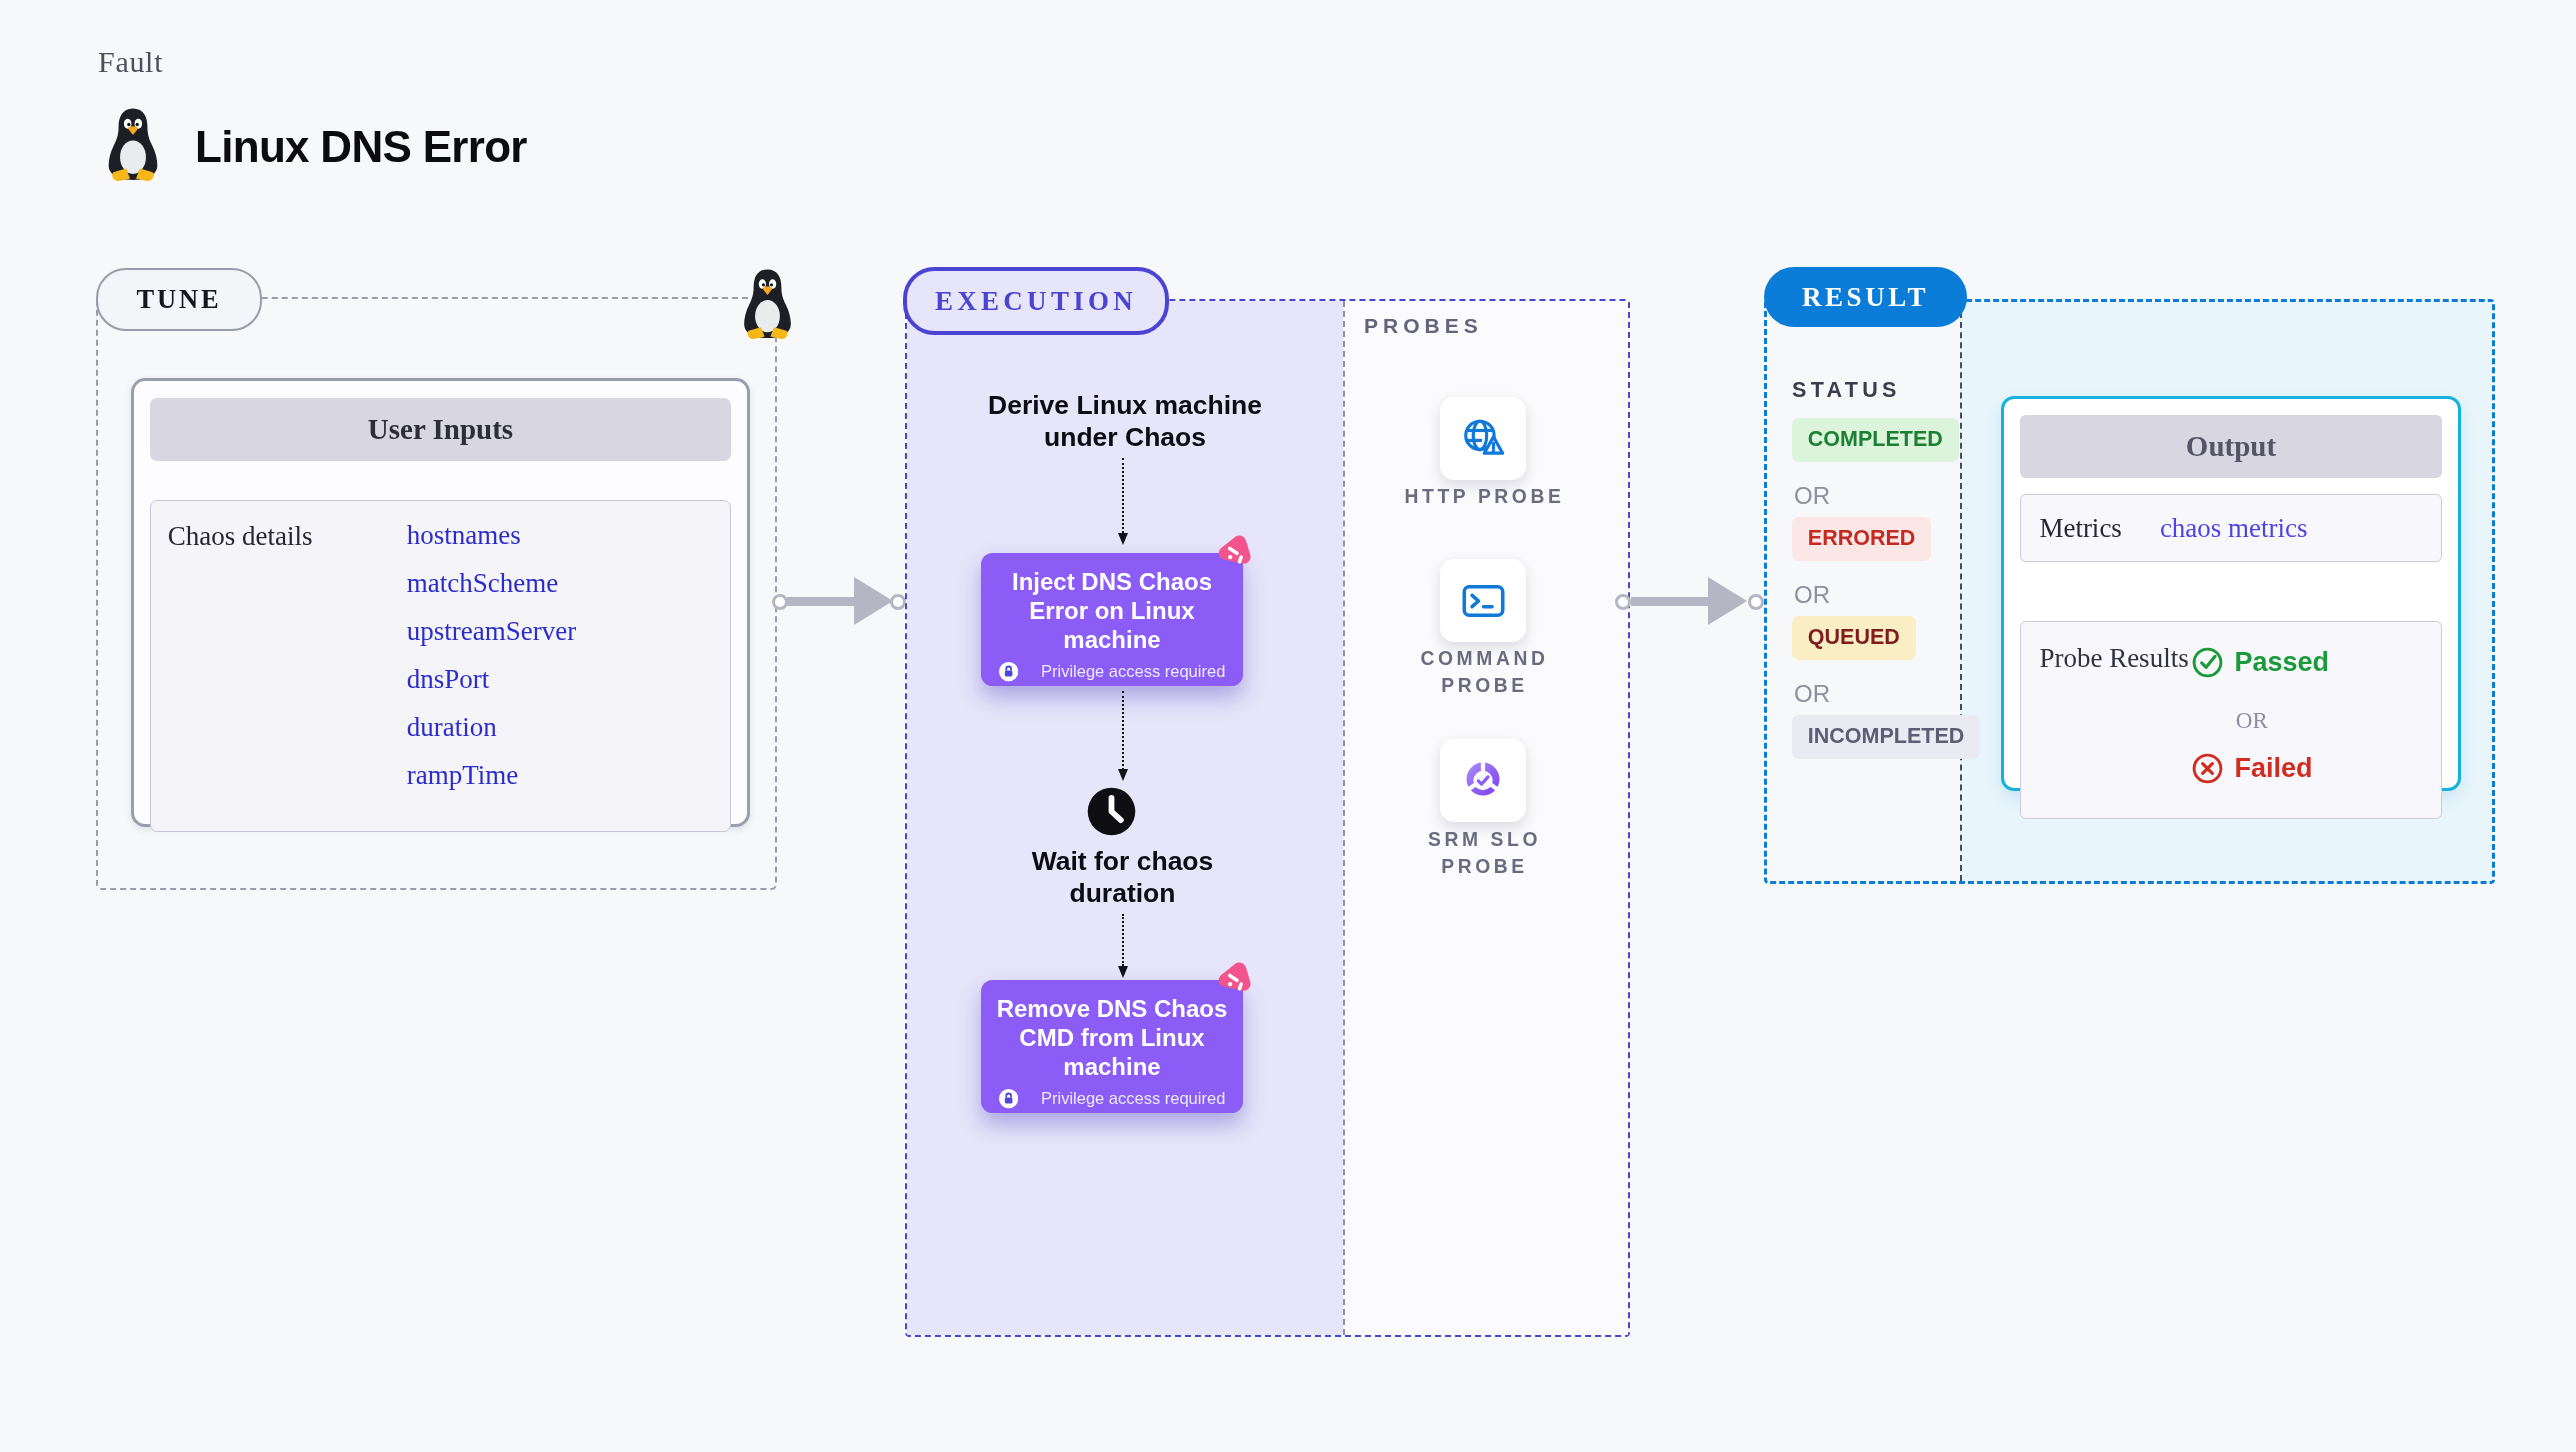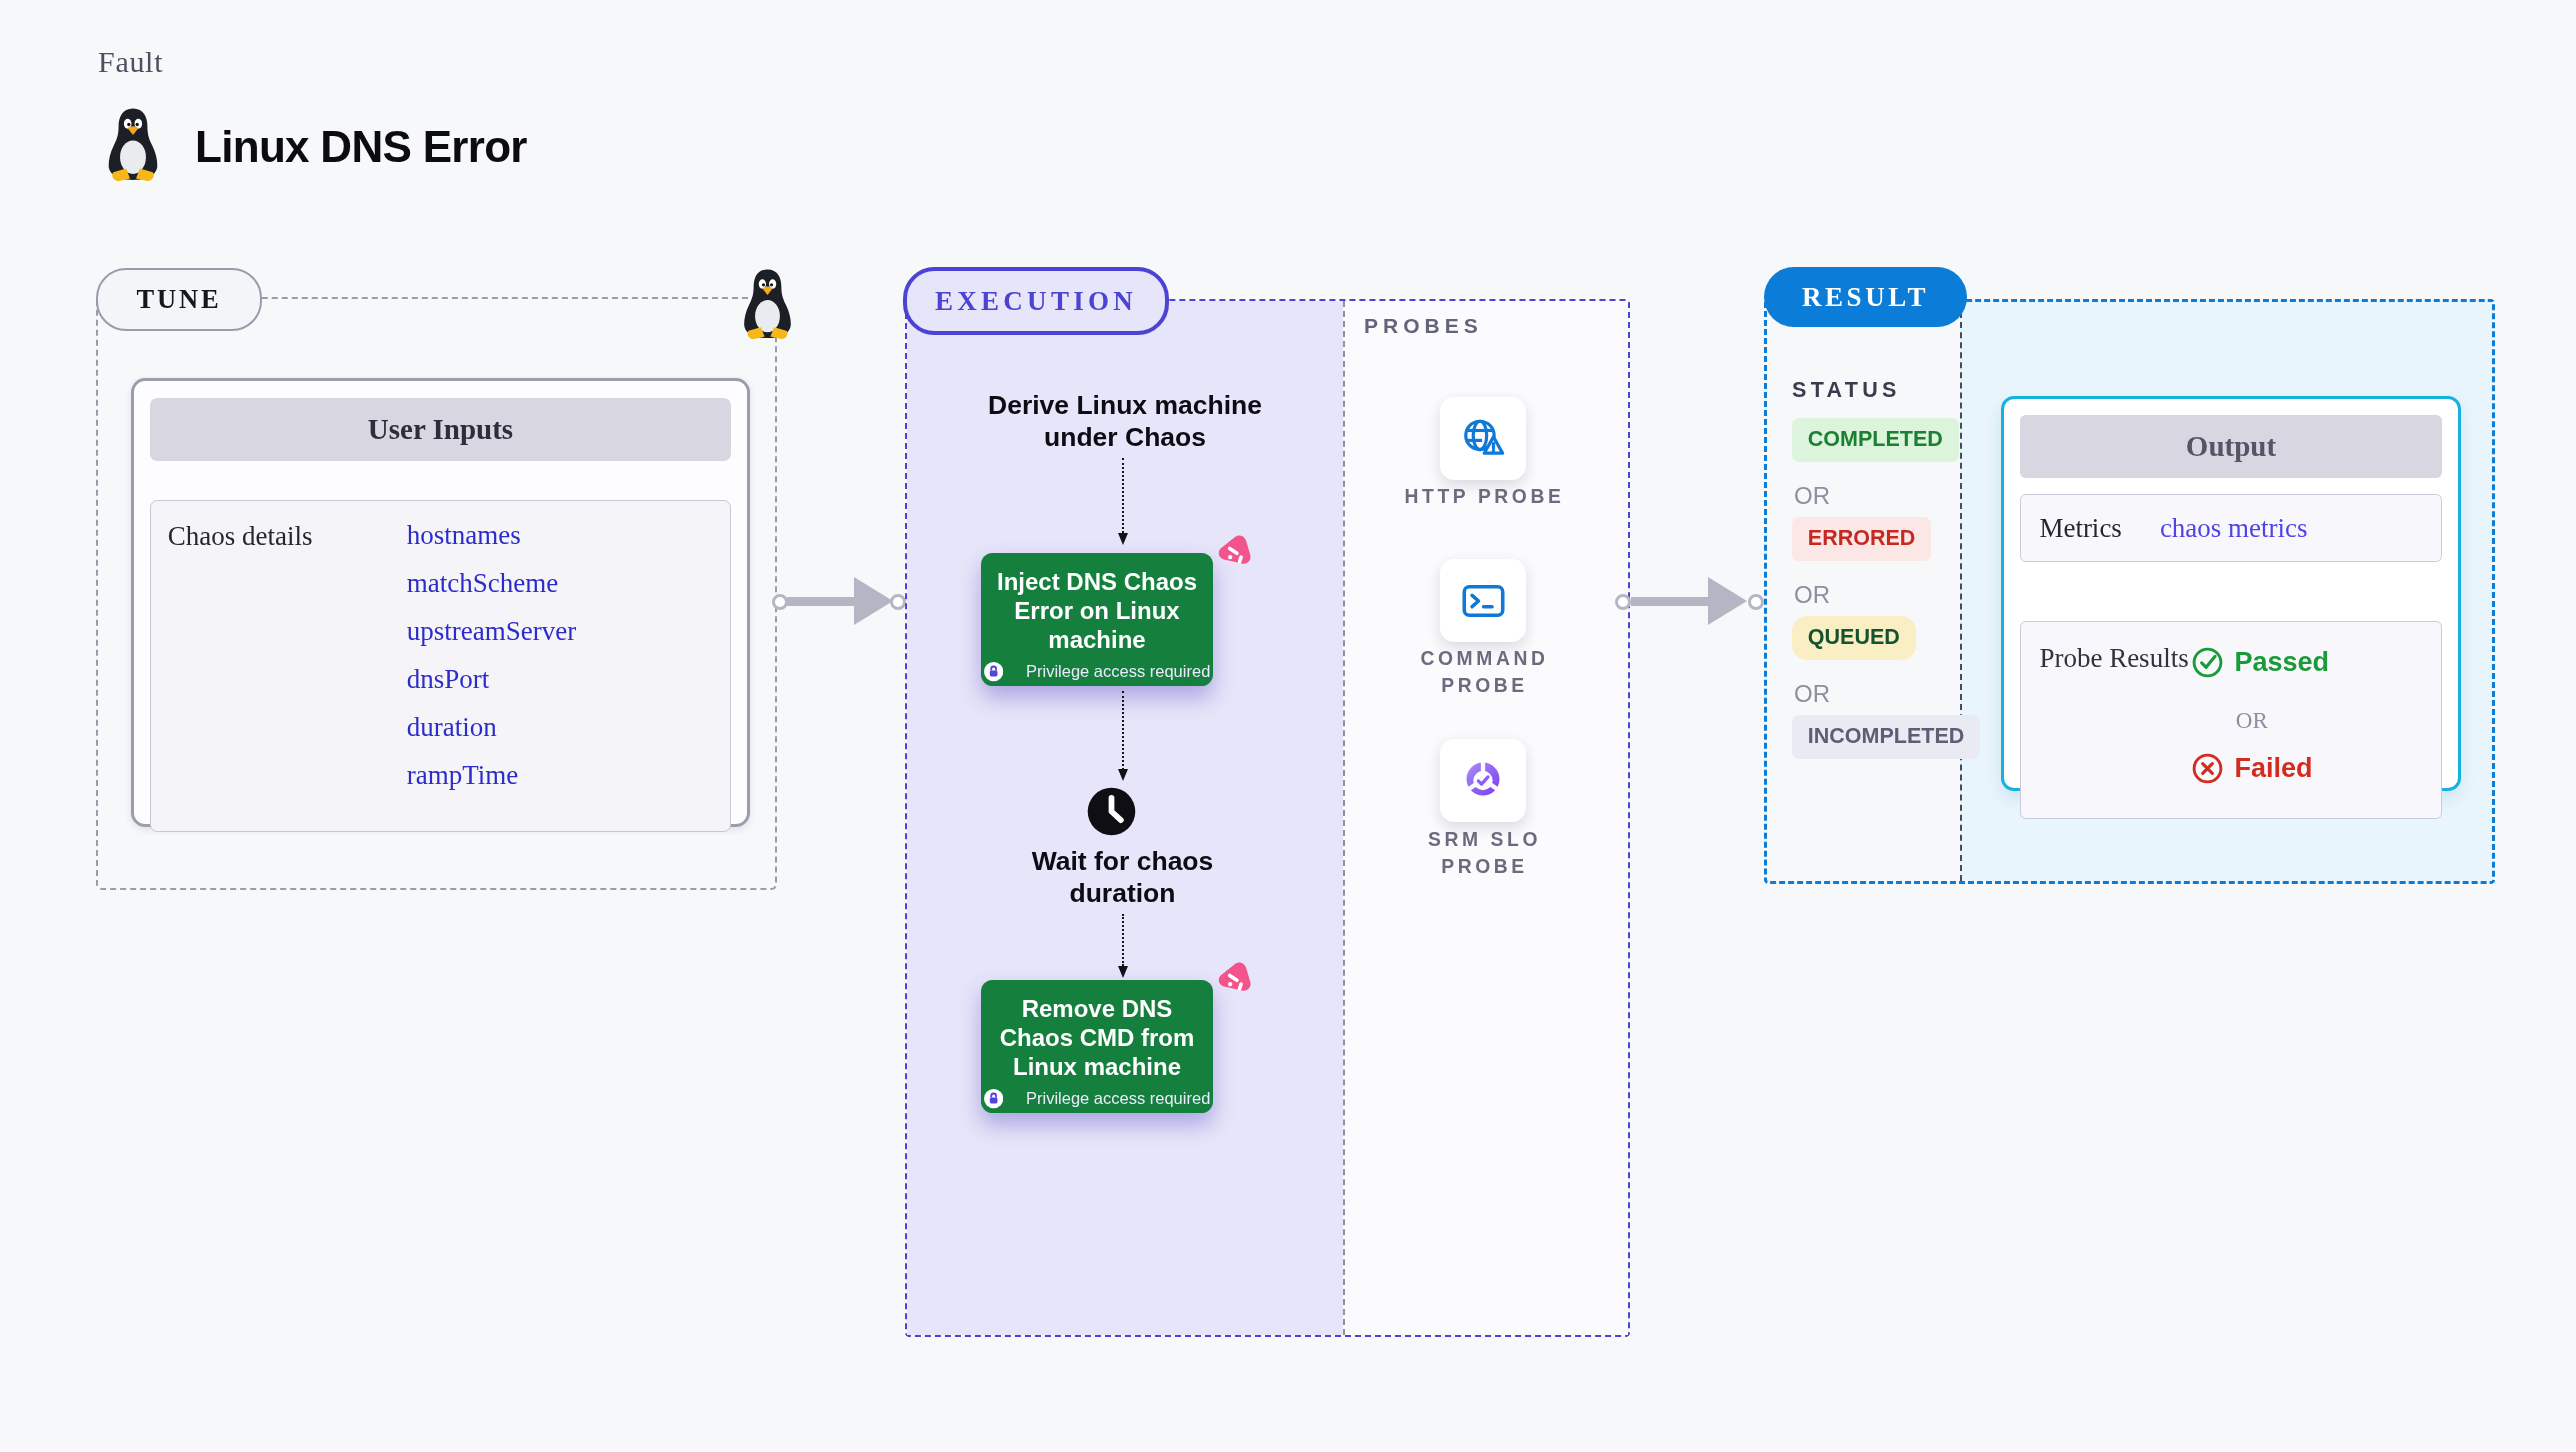--- a/index.html
+++ b/index.html
@@ -44,21 +44,21 @@
   
   .exec-region{left:905px;top:299px;width:721px;height:1034px;border:2.9px dashed #4b43d2;border-radius:4.3px;}
   .exec-left-bg{position:absolute;left:0;top:0;bottom:0;width:436px;background:#e7e5f9;}
   .probes-panel{position:absolute;left:436px;top:0;bottom:0;right:0;background:#fbfbfd;border-left:2.1px dashed #8f8f9f;}
   .step-text{position:absolute;text-align:center;font-weight:bold;font-size:26.5px;line-height:32px;color:#0c0c12;}
   .derive-text{left:953px;top:389px;width:344px;}
   .wait-text{left:999px;top:845px;width:247px;}
   .vline{position:absolute;width:0;border-left:2.9px dotted #121217;}
   .vhead{position:absolute;width:0;height:0;border-left:5.7px solid transparent;
          border-right:5.7px solid transparent;border-top:12px solid #121217;}
-  .chaos-node{position:absolute;left:981px;width:232px;height:133px;background:#15803d;border-radius:11.5px;
+  .chaos-node{position:absolute;left:981px;width:262px;height:133px;background:#8b5cf6;border-radius:11.5px;
               box-shadow:0 11.5px 21.5px rgba(64,54,190,.35);text-align:center;box-sizing:border-box;padding-top:14.3px;}
   .node-title{font-weight:bold;font-size:24px;line-height:29px;color:#ffffff;margin:0 14.3px;}
   .priv-row{margin-top:8px;display:flex;align-items:center;justify-content:center;gap:23px;}
   .priv-text{font-size:16.5px;color:#eceafd;}
   .chaos-logo{position:absolute;width:39px;height:39px;transform:rotate(-8deg);z-index:4;}
   .clock{left:1087px;top:787px;width:49px;height:49px;}
 
   
   .probes-label{left:1364px;top:314px;font-size:21px;font-weight:bold;color:#63637a;letter-spacing:5px;}
   .probe-tile{position:absolute;left:1440px;width:86px;height:83px;background:#ffffff;border-radius:14.3px;
@@ -66,21 +66,21 @@
   .probe-label{position:absolute;left:1390px;width:189px;text-align:center;font-size:19.3px;font-weight:bold;
                color:#6b6b80;letter-spacing:3.6px;line-height:26.5px;}
 
   
   .result-region{left:1764px;top:299px;width:725px;height:579px;border:3.2px dashed #0b7cd7;border-radius:4.3px;}
   .result-right-bg{position:absolute;left:193px;top:0;right:0;bottom:0;background:#e8f5fc;border-left:2.1px dashed #4a4a5e;}
   .status-label{left:1792px;top:378px;font-size:21.5px;font-weight:bold;color:#3b3b4e;letter-spacing:4.3px;}
   .status-badge{position:absolute;left:1792px;padding:9.3px 15.8px;border-radius:7.2px;font-size:21.5px;font-weight:bold;white-space:nowrap;}
   .badge-completed{top:418px;color:#1b8031;background:#dcf3dc;}
   .badge-errored{top:517px;color:#c52a22;background:#fbe7e5;}
-  .badge-queued{top:616px;color:#14532d;background:#faeec5;border-radius:15px;}
+  .badge-queued{top:616px;color:#7f1d1d;background:#faeec5;}
   .badge-incompleted{top:715px;color:#5d5d75;background:#eaeaf2;}
   .or-label{position:absolute;left:1794px;font-size:24px;color:#8e8ea0;}
   .output-card{left:2001px;top:396px;width:460px;height:395px;background:#ffffff;border:3.6px solid #16b2de;
                border-radius:13px;box-shadow:0 7.2px 15.8px rgba(20,120,180,.12);box-sizing:border-box;}
   .out-header{position:absolute;left:15.8px;top:15.8px;right:15.8px;height:63px;background:#d7d6e1;border-radius:5.7px;
               display:flex;align-items:center;justify-content:center;font-size:29px;font-weight:bold;color:#555567;}
   .out-row{position:absolute;left:15.8px;right:15.8px;background:#f8f8fc;border:1.8px solid #cacad8;border-radius:5.7px;}
   .metrics-row{top:95px;height:66px;display:flex;align-items:center;}
   .metrics-label{margin-left:18.6px;font-size:27px;color:#27272f;text-align:right;}
   .metrics-value{margin-left:38px;font-size:27px;color:#4f43e6;cursor:pointer;}

